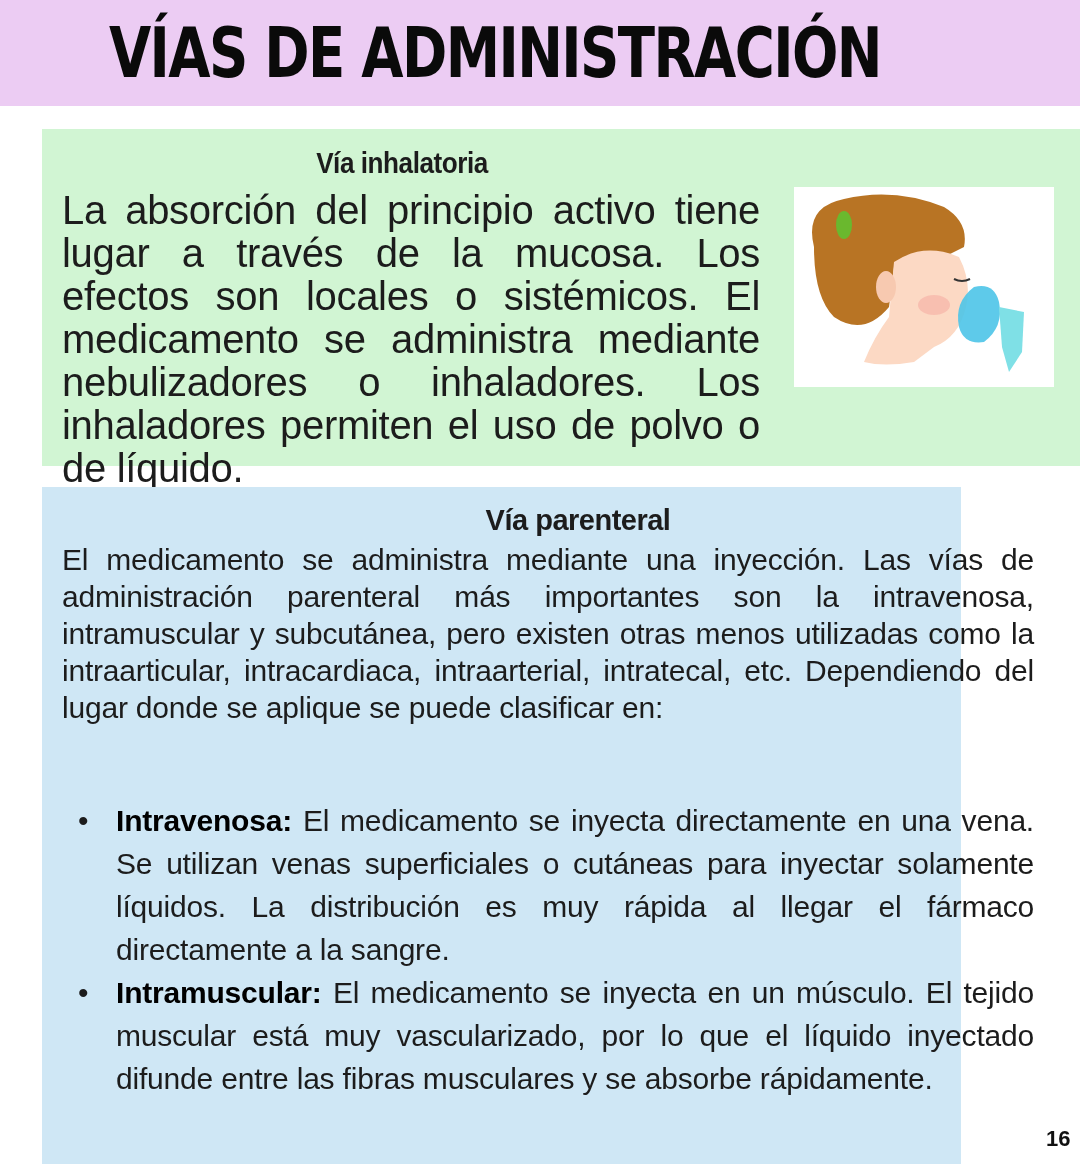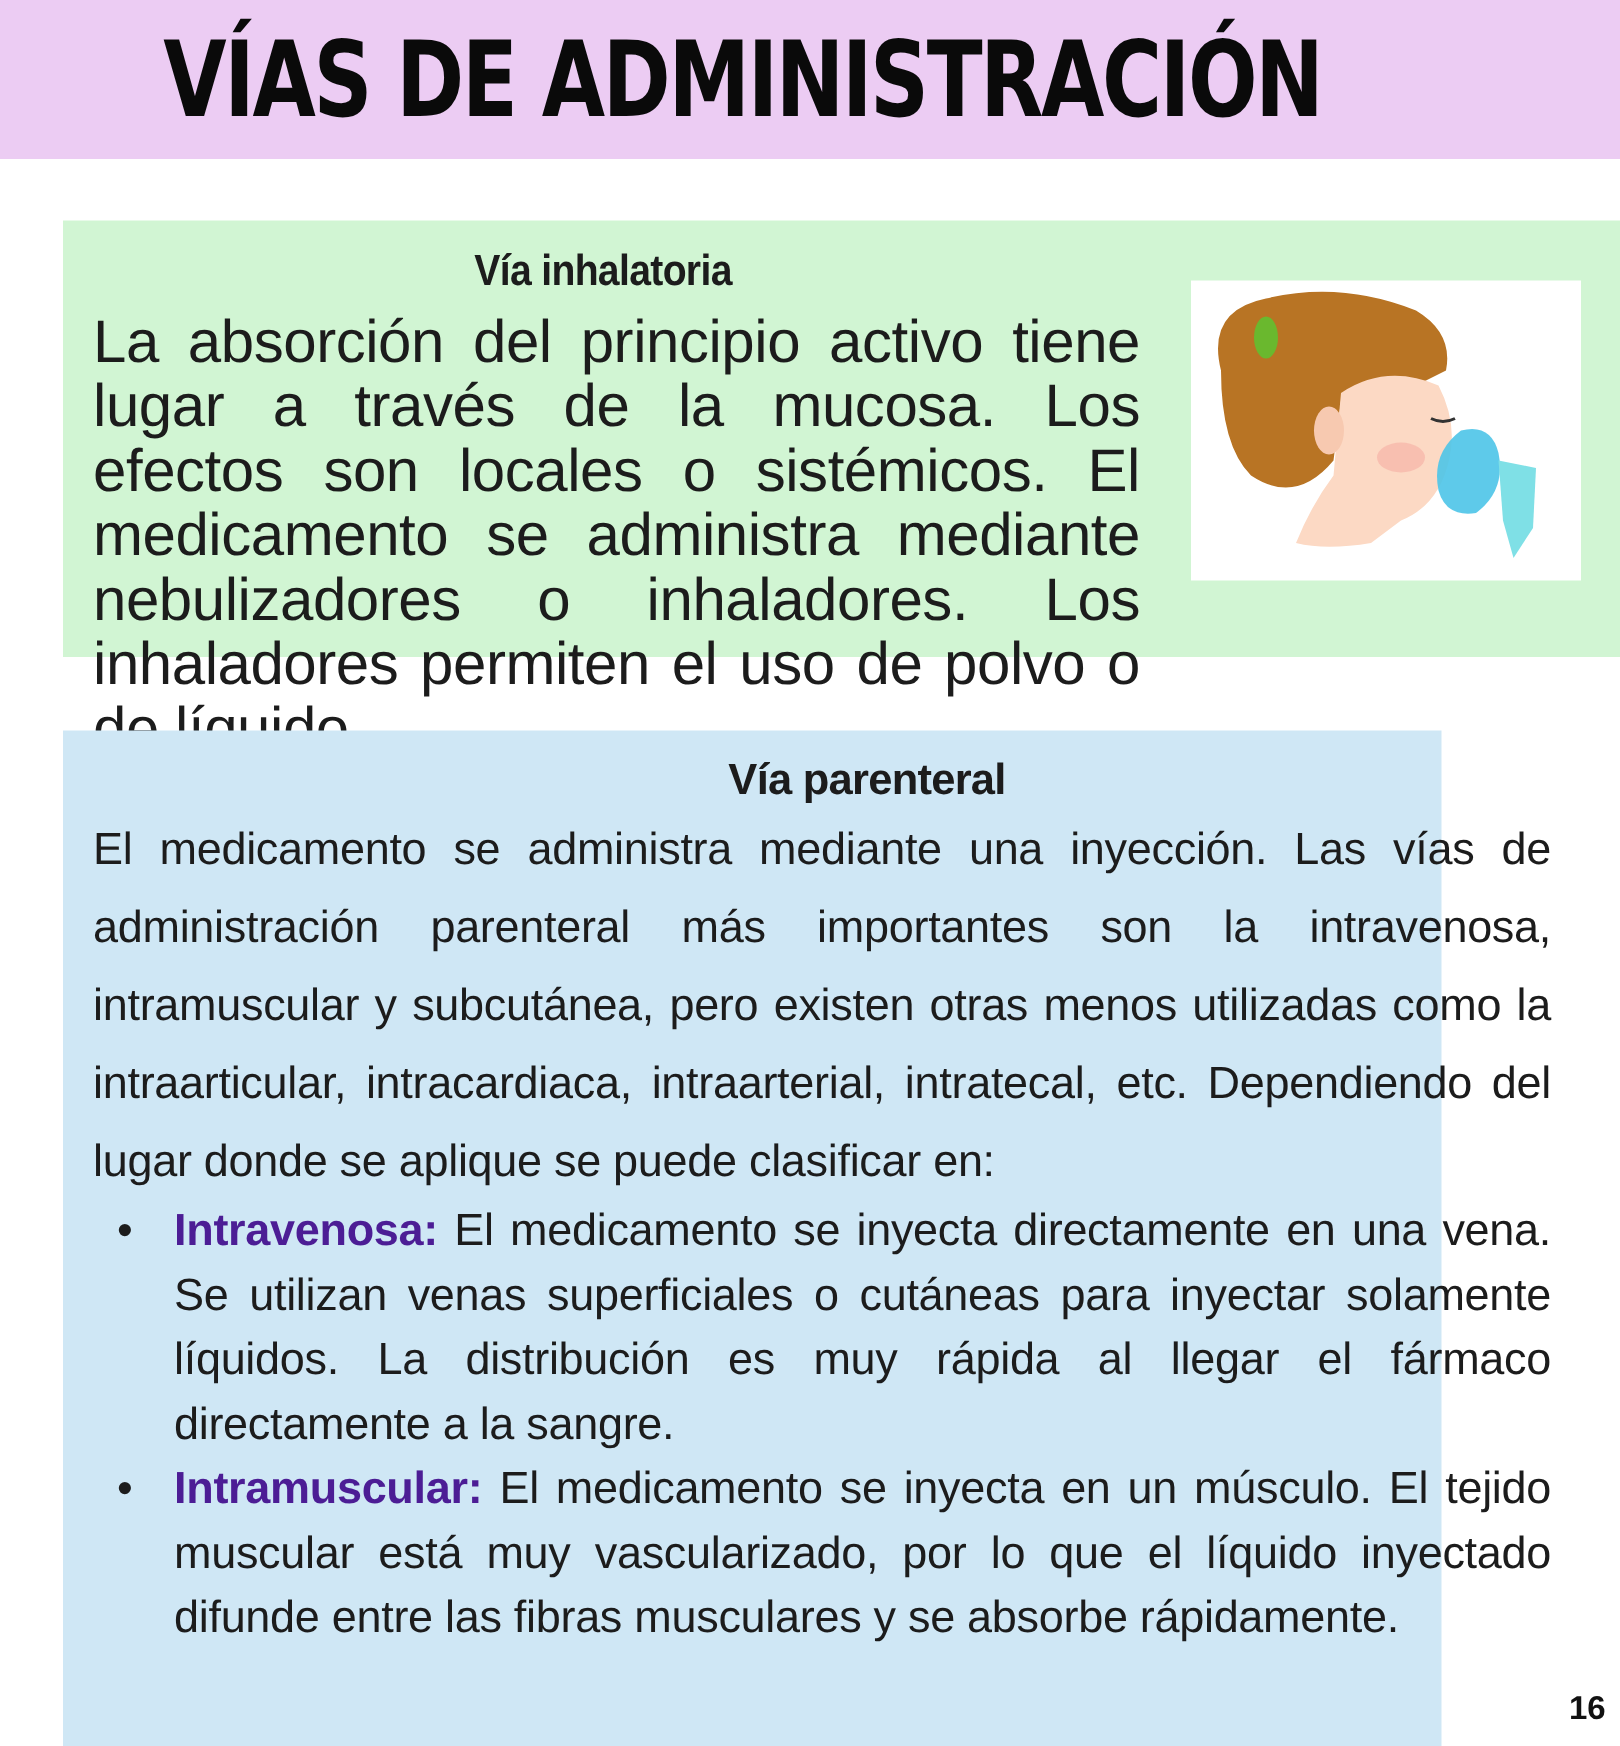--- a/index.html
+++ b/index.html
@@ -2,35 +2,35 @@
 <html><head>
 <meta charset="utf-8">
 <style>
   html, body { margin:0; padding:0; }
   body { width:1080px; height:1164px; background:#ffffff; position:relative; overflow:hidden;
          font-family:"Liberation Sans", sans-serif; color:#1c1c1c; }
   .header { position:absolute; left:0; top:0; width:1080px; height:106px; background:#ecccf3;
             display:flex; align-items:center; }
   .header h1 { margin:0; font-family:"DejaVu Sans", sans-serif; font-weight:bold; font-size:70px;
                letter-spacing:-2px; transform:scaleX(0.78); color:#0a0a0a; white-space:nowrap; }
-  .box1 { position:absolute; left:42px; top:147px; width:1038px; height:291px; background:#d1f5d3; }
+  .box1 { position:absolute; left:42px; top:129px; width:1038px; height:337px; background:#d1f5d3; }
   .box1 .title { position:absolute; left:0; top:18px; width:720px; text-align:center;
                  font-size:29px; font-weight:bold; transform:scaleX(0.9); letter-spacing:-0.5px; }
   .box1 .text { position:absolute; left:20px; top:60px; width:698px; font-size:40px; line-height:43px;
                 text-align:justify; transform-origin:left top; letter-spacing:-0.3px; }
   .img { position:absolute; left:794px; top:187px; width:260px; height:200px; background:#ffffff; }
   .box2 { position:absolute; left:42px; top:463px; width:919px; height:684px; background:#cfe7f5;margin-top:24px; }
   .box2 .title { position:absolute; left:0; top:17px; width:1072px; text-align:center;
                  font-size:29px; font-weight:bold; letter-spacing:-0.5px; }
-  .box2 .text { position:absolute; left:20px; top:54px; width:972px; font-size:30px; line-height:52px;
+  .box2 .text { position:absolute; left:20px; top:54px; width:972px; font-size:30px; line-height:37px;
                 text-align:justify; letter-spacing:-0.2px; }
   .list { position:absolute; left:20px; top:312px; width:972px; margin:0; padding:0; list-style:none; }
   .list li { position:relative; padding-left:54px; font-size:30px; line-height:43px; text-align:justify; letter-spacing:-0.2px; }
   .bullet { position:absolute; left:16px; top:0; font-size:30px; }
-  .term { color:#4c1d95; font-weight:bold; }
+  .term { color:#000000; font-weight:bold; }
   .page-num { position:absolute; left:1046px; top:1126px; font-size:22px; font-weight:bold; color:#111;text-align:center; }
 </style>
 </head>
 <body>
 
 <div class="header">
   <h1>VÍAS DE ADMINISTRACIÓN</h1>
 </div>
 
 <div class="box1">

